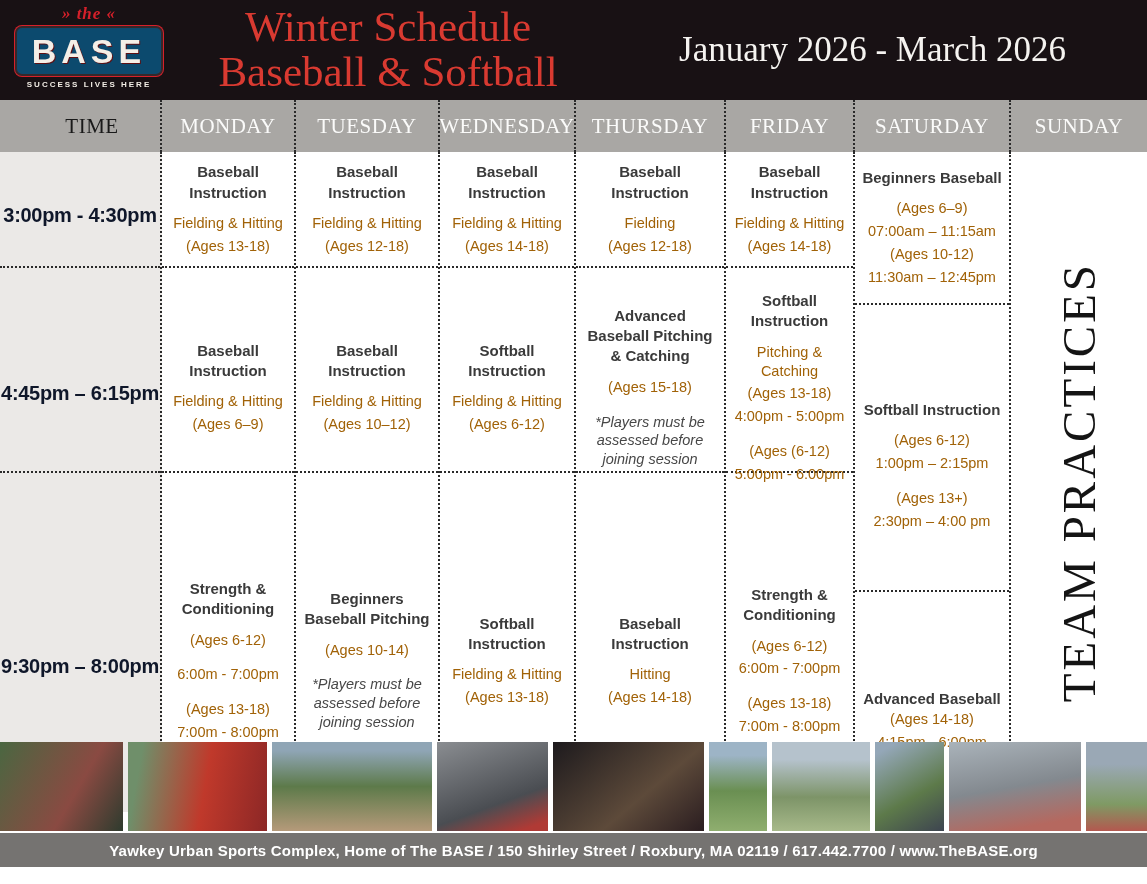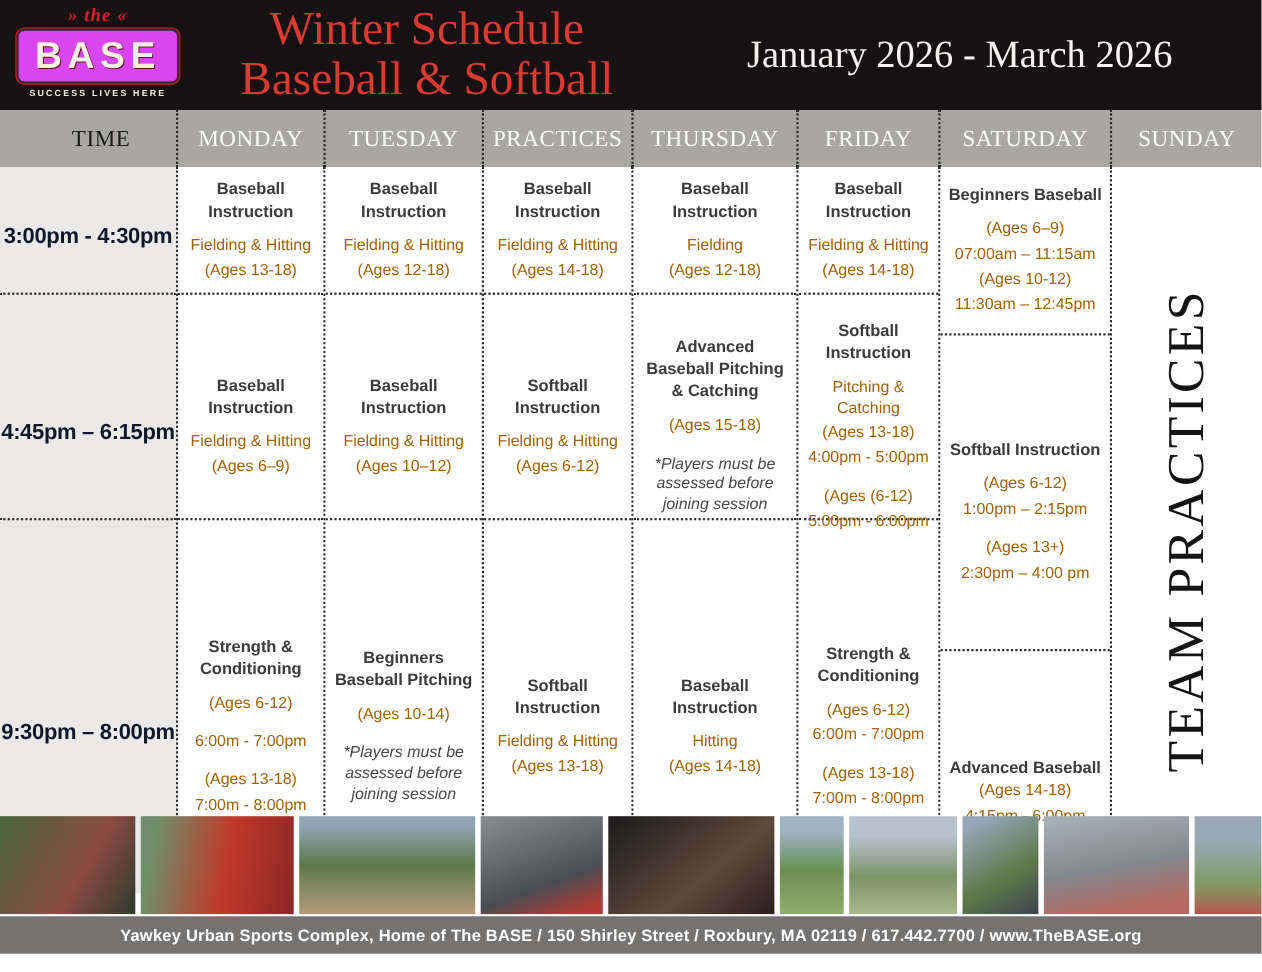--- a/index.html
+++ b/index.html
@@ -3,21 +3,21 @@
 <meta charset="utf-8">
 <style>
   * { margin: 0; padding: 0; box-sizing: border-box; }
   html, body { width: 1147px; height: 884px; background: #ffffff; overflow: hidden; }
   body { font-family: "Liberation Sans", sans-serif; position: relative; }
 
   
   .header { height: 100px; background: #181114; display: flex; align-items: stretch; }
   .logo-area { width: 178px; display: flex; flex-direction: column; align-items: center; padding-top: 4px; }
   .logo-the { font-family: "Liberation Serif", serif; font-style: italic; font-weight: bold; color: #d6202a; font-size: 17px; letter-spacing: 1px; }
-  .logo-banner { background: #d946ef; border: 2px solid #35282b; border-radius: 7px; width: 148px; height: 50px; display: flex; align-items: center; justify-content: center; margin-top: 2px; box-shadow: 0 0 0 1px #d6202a; }
+  .logo-banner { background: #0c4a6e; border: 2px solid #35282b; border-radius: 7px; width: 148px; height: 50px; display: flex; align-items: center; justify-content: center; margin-top: 2px; box-shadow: 0 0 0 1px #d6202a; }
   .logo-banner span { color: #f4efe7; font-weight: bold; font-size: 34px; letter-spacing: 5px; font-family: "Liberation Sans", sans-serif; text-shadow: 1px 1px 0 #5e1013; }
   .logo-tagline { color: #f2ede5; font-size: 8px; font-weight: bold; letter-spacing: 2px; margin-top: 4px; }
   .title-area { width: 420px; display: flex; flex-direction: column; align-items: center; justify-content: center; }
   .title-line { font-family: "Liberation Serif", serif; color: #d93a31; font-size: 43px; line-height: 1.04; white-space: nowrap; }
   .date-area { flex: 1; display: flex; align-items: center; justify-content: center; }
   .date-range { font-family: "Liberation Serif", serif; color: #f5f3f0; font-size: 35px; white-space: nowrap; }
 
   
   .day-header { height: 52px; background: #a9a7a4; display: grid; grid-template-columns: 162px 134px 144px 136px 150px 129px 156px 136px; }
   .day-cell { display: flex; align-items: center; justify-content: center; font-family: "Liberation Serif", serif; font-size: 21px; letter-spacing: 0.5px; color: #fbfbfa; border-right: 2px dotted #2a2a2a; }
@@ -79,21 +79,21 @@
   </div>
   <div class="date-area">
     <div class="date-range">January 2026  - March 2026</div>
   </div>
 </div>
 
 <div class="day-header">
   <div class="day-cell time-head">TIME</div>
   <div class="day-cell">MONDAY</div>
   <div class="day-cell">TUESDAY</div>
-  <div class="day-cell">PRACTICES</div>
+  <div class="day-cell">WEDNESDAY</div>
   <div class="day-cell">THURSDAY</div>
   <div class="day-cell">FRIDAY</div>
   <div class="day-cell">SATURDAY</div>
   <div class="day-cell">SUNDAY</div>
 </div>
 
 <div class="grid">
 
   <div class="col col-time">
     <div class="cell r1">

